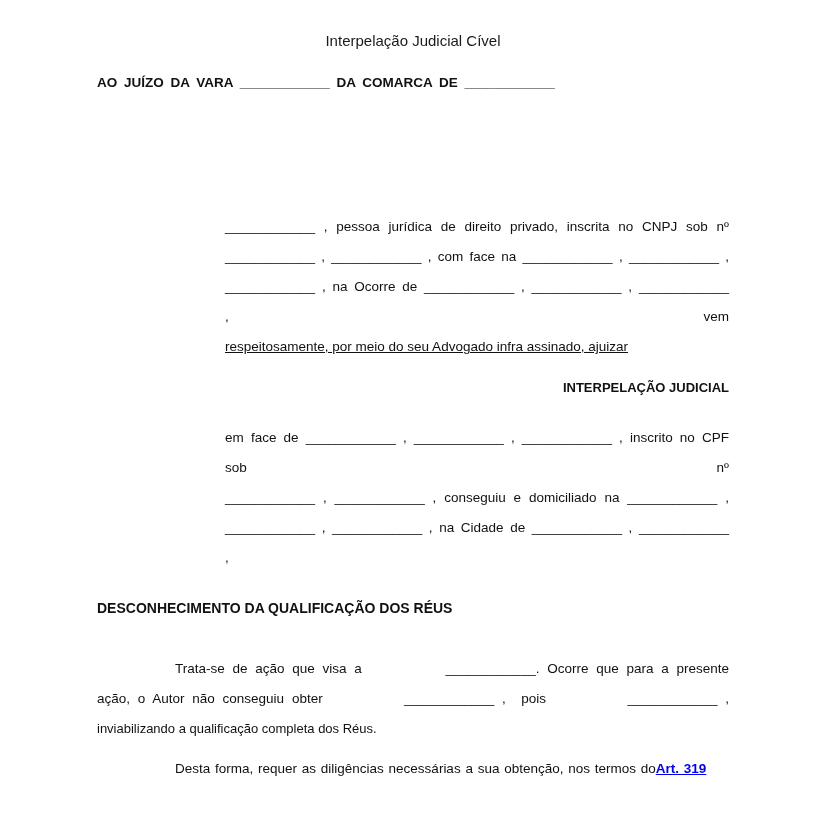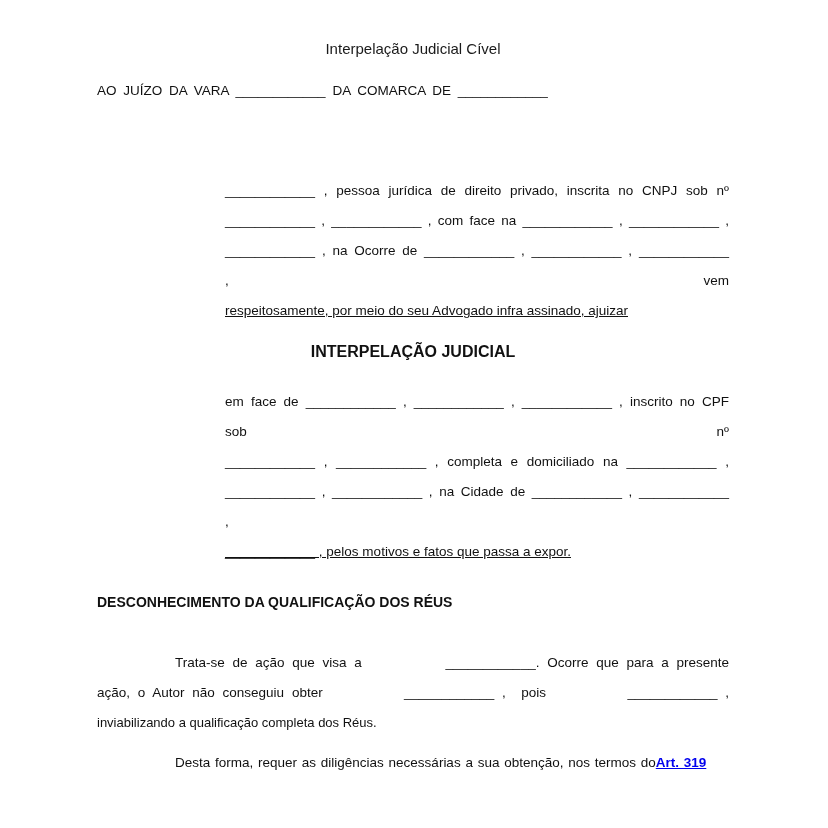--- a/index.html
+++ b/index.html
@@ -12,54 +12,54 @@
     overflow: hidden;
     font-family: "Liberation Sans", sans-serif;
     color: #111111;
     box-sizing: border-box;
     padding: 0 99px 0 97px;
   }
   .doc-title {
     text-align: center;
     font-size: 15px;
     line-height: 18px;
-    padding-top: 40px;
+    padding-top: 32px;
     color: #1a1a1a;
   }
   .addressee {
     margin-top: 24px;
     font-size: 13.5px;
-    font-weight: 400;
+    font-weight: 700;
     line-height: 18px;
     word-spacing: 3px;
     white-space: nowrap;
   }
   .indent-block {
     margin-left: 128px; 
-    margin-top: 76px;
+    margin-top: 120px;
     font-size: 13.5px;
   }
   .indent-block.second { margin-top: 20px; }
   .bline {
     line-height: 30px;
     text-align: justify;
     text-align-last: justify;
     word-spacing: 2px;
   }
   .bline.last {
     text-align: left;
     text-align-last: left;
     word-spacing: normal;
     text-decoration: underline;
   }
   .center-heading {
     margin-top: 11px;
-    text-align: center;
+    text-align: right;
     font-weight: 700;
-    font-size: 16px;
+    font-size: 13px;
     line-height: 30px;
   }
   .section-heading {
     margin-top: 20px;
     font-weight: 700;
     font-size: 14px;
     line-height: 30px;
   }
   .fline {
     display: flex;
@@ -103,23 +103,22 @@
     <div class="bline">____________ , pessoa jurídica de direito privado, inscrita no CNPJ sob nº</div>
     <div class="bline">____________ , ____________ , com face na ____________ , ____________ ,</div>
     <div class="bline">____________ , na Ocorre de ____________ , ____________ , ____________ , vem</div>
     <div class="bline last">respeitosamente, por meio do seu Advogado infra assinado, ajuizar</div>
   </div>
 
   <div class="center-heading">INTERPELAÇÃO JUDICIAL</div>
 
   <div class="indent-block second">
     <div class="bline">em face de ____________ , ____________ , ____________ , inscrito no CPF sob nº</div>
-    <div class="bline">____________ , ____________ , completa e domiciliado na ____________ ,</div>
+    <div class="bline">____________ , ____________ , conseguiu e domiciliado na ____________ ,</div>
     <div class="bline">____________ , ____________ , na Cidade de ____________ , ____________ ,</div>
-    <div class="bline last">____________ , pelos motivos e fatos que passa a expor.</div>
   </div>
 
   <div class="section-heading">DESCONHECIMENTO DA QUALIFICAÇÃO DOS RÉUS</div>
 
   <div class="body-para">
     <div class="fline">
       <span class="first-indent"></span>
       <span class="seg">Trata-se de ação que visa a</span>
       <span class="sp"></span>
       <span class="seg">____________. Ocorre que para a presente</span>

